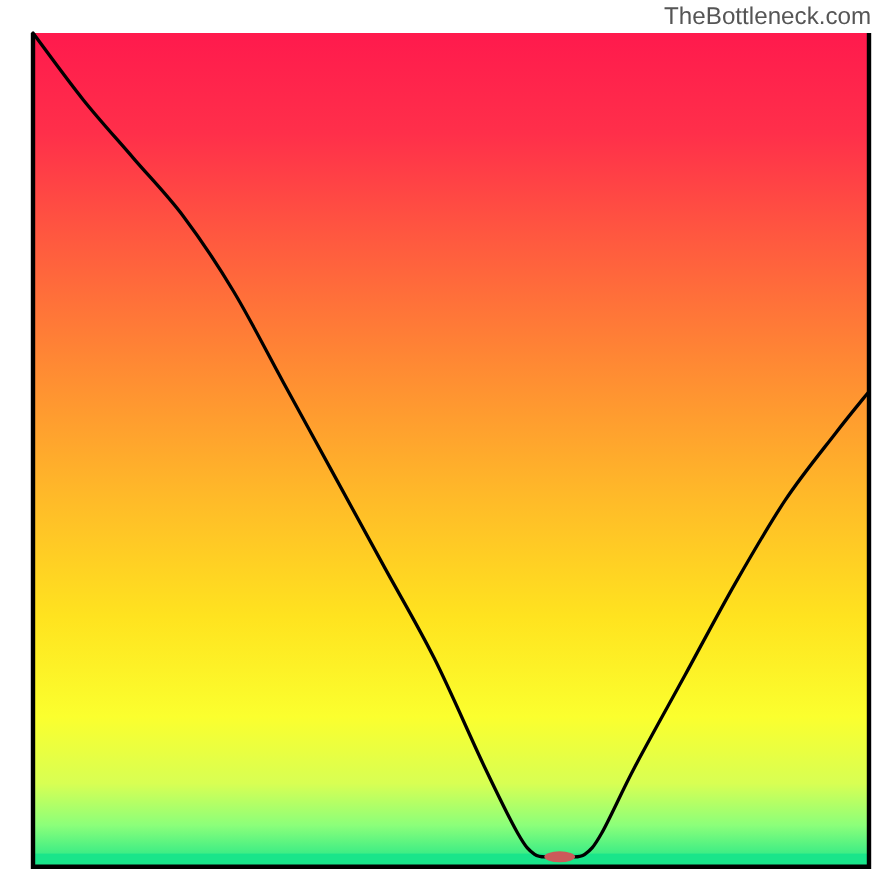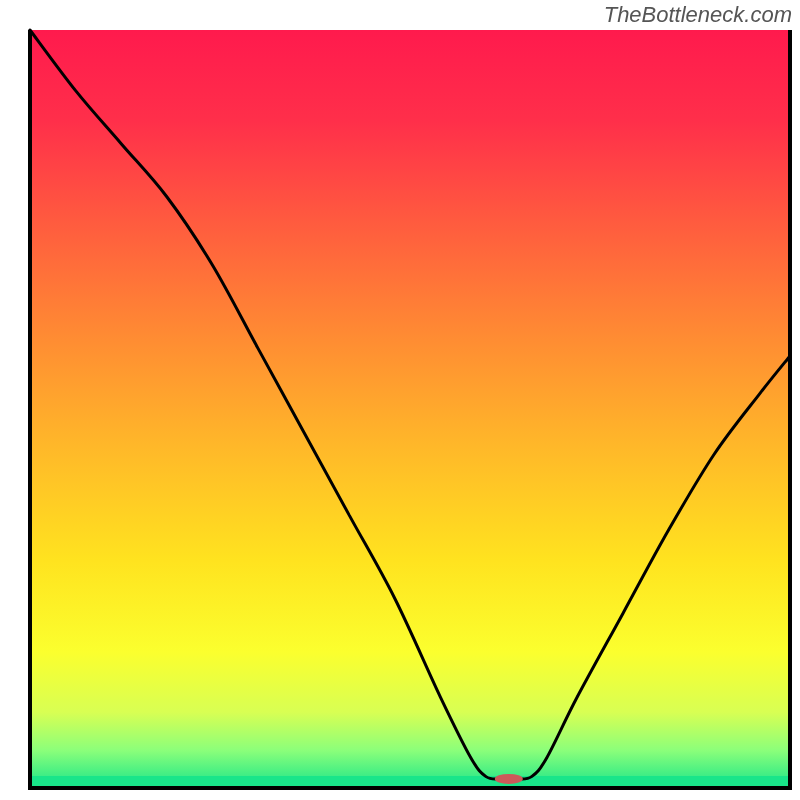--- a/index.html
+++ b/index.html
@@ -8,21 +8,20 @@
     width: 800px;
     height: 800px;
     overflow: hidden;
     background: #fff;
     font-family: Arial, Helvetica, sans-serif;
   }
   .container {
     position: relative;
     width: 800px;
     height: 800px;
-    font-style: italic;
   }
   .watermark {
     position: absolute;
     top: 2px;
     right: 8px;
     font-size: 22px;
     color: #555;
     font-weight: 400;
     z-index: 10;
   }

